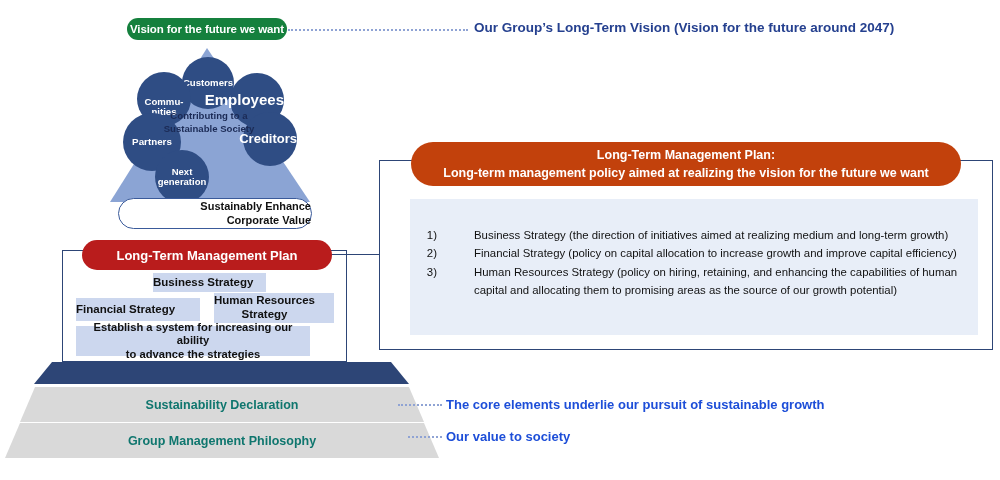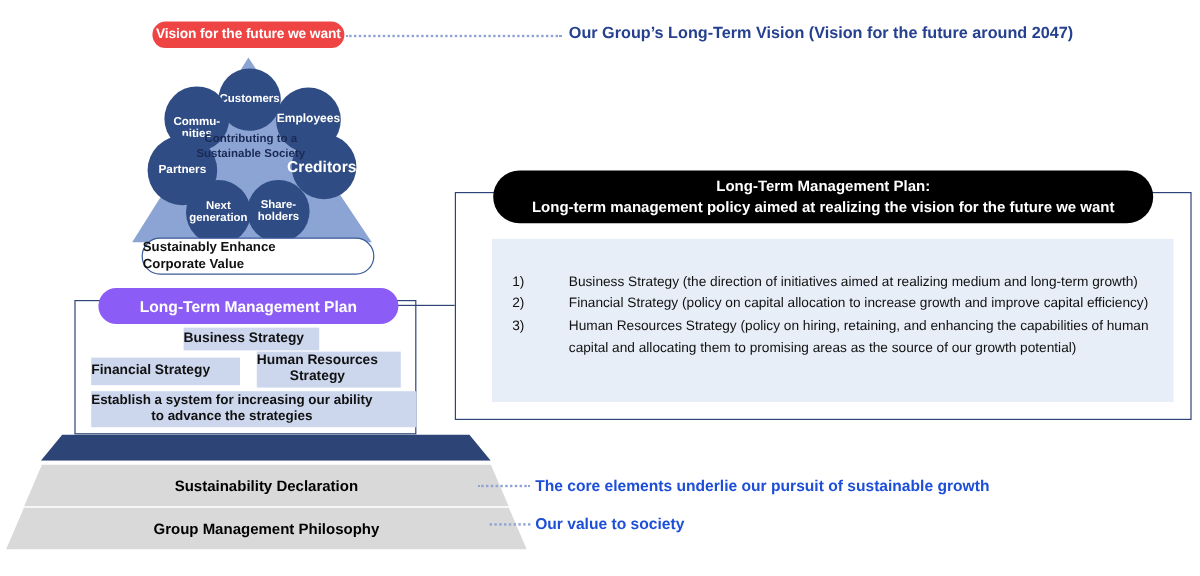--- a/index.html
+++ b/index.html
@@ -9,21 +9,21 @@
     color:#1a1a1a;
   }
   .stage{position:absolute;left:0;top:0;width:1000px;height:480px;}
 
   
   .abs{position:absolute;box-sizing:border-box;}
 
   
   .vision-pill{
     left:127px;top:18px;width:160px;height:22px;
-    background:#ef4444;border-radius:11px;
+    background:#15803d;border-radius:11px;
     display:flex;align-items:center;justify-content:center;
     color:#ffffff;font-size:11.5px;font-weight:bold;letter-spacing:-0.1px;
     white-space:nowrap;
   }
   .vision-title{
     left:474px;top:20px;
     color:#25408f;font-size:13.5px;font-weight:bold;white-space:nowrap;
   }
   .dotline{
     height:0;border-top:2px dotted #8fa3d4;
@@ -43,28 +43,28 @@
   .center-label{
     left:161px;top:110px;width:96px;
     text-align:center;color:#1b2a55;font-size:9.6px;font-weight:bold;
     line-height:1.35;
   }
 
   
   .sec-box{
     left:118px;top:198px;width:194px;height:31px;
     background:#ffffff;border:1.4px solid #3a5a9a;border-radius:16px;
-    display:flex;flex-direction:column;align-items:flex-start;justify-content:center;
+    display:flex;flex-direction:column;align-items:flex-end;justify-content:center;
     color:#111111;font-size:11px;font-weight:bold;line-height:1.25;
   }
 
   
   .ltmp-pill{
     left:82px;top:240px;width:250px;height:30px;
-    background:#8b5cf6;border-radius:15px;
+    background:#b91c1c;border-radius:15px;
     display:flex;align-items:center;justify-content:center;
     color:#ffffff;font-size:13px;font-weight:bold;white-space:nowrap;
   }
 
   
   .strat-frame{
     left:62px;top:250px;width:285px;height:112px;
     border:1.5px solid #2d4576;background:#ffffff;
   }
   .chip{
@@ -74,31 +74,31 @@
   }
 
   
   .band-navy{left:34px;top:362px;width:375px;height:22px;}
 
   
   .band-grey{height:35px;}
   .band-label{
     position:absolute;left:0;top:0;width:100%;height:100%;
     display:flex;align-items:center;justify-content:center;
-    color:#000000;font-weight:bold;font-size:12.5px;white-space:nowrap;
+    color:#0f766e;font-weight:bold;font-size:12.5px;white-space:nowrap;
   }
 
   
   .panel-outer{
     left:379px;top:160px;width:614px;height:190px;
     border:1.3px solid #2d4576;background:#ffffff;
   }
   .panel-head{
     left:411px;top:142px;width:550px;height:44px;
-    background:#000000;border-radius:22px;
+    background:#c2410c;border-radius:22px;
     display:flex;flex-direction:column;align-items:center;justify-content:center;
     color:#ffffff;font-weight:bold;font-size:12.5px;line-height:1.45;
     text-align:center;
   }
   .num-list{
     position:absolute;left:7px;top:27px;width:556px;
     font-size:11.4px;color:#111111;line-height:1.62;
   }
   .nl-row{display:flex;}
   .nl-num{width:20px;flex:none;text-align:right;padding-right:5px;}
@@ -127,39 +127,36 @@
   </svg>
 
   <div class="abs circ" style="left:182px;top:57px;width:52px;height:52px;font-size:9.6px;">
     <span>Customers</span>
   </div>
 
   <div class="abs circ" style="left:137px;top:72px;width:54px;height:54px;font-size:9.6px;">
     <span style="display:block;margin-top:16px;">Commu-<br>nities</span>
   </div>
 
-  <div class="abs circ" style="left:230px;top:73px;width:54px;height:54px;font-size:10px;">
+  <div class="abs circ" style="left:230px;top:73px;width:54px;height:54px;font-size:15px;justify-content:flex-end;">
     <span>Employees</span>
   </div>
 
   <div class="abs circ" style="left:123px;top:113px;width:58px;height:58px;font-size:9.8px;">
     <span>Partners</span>
   </div>
 
   <div class="abs circ" style="left:243px;top:112px;width:54px;height:54px;font-size:13px;justify-content:flex-end;">
     <span>Creditors</span>
   </div>
 
   <div class="abs circ" style="left:155px;top:150px;width:54px;height:54px;font-size:9.5px;">
     <span style="display:block;">Next<br>generation</span>
   </div>
 
-  <div class="abs circ" style="left:206px;top:150px;width:52px;height:52px;font-size:9.5px;">
-    <span style="display:block;">Share-<br>holders</span>
-  </div>
 
   <div class="abs center-label">Contributing  to a Sustainable Society</div>
 
   <div class="abs sec-box">
     <span>Sustainably Enhance</span>
     <span>Corporate Value</span>
   </div>
 
   <div class="abs strat-frame"></div>
 
@@ -174,21 +171,21 @@
   </div>
 
   <div class="abs chip" style="left:76px;top:298px;width:124px;height:23px;font-size:11.5px;">
     <span>Financial Strategy</span>
   </div>
 
   <div class="abs chip" style="left:214px;top:293px;width:120px;height:30px;font-size:11.5px;">
     <span>Human Resources<br>Strategy</span>
   </div>
 
-  <div class="abs chip" style="left:76px;top:326px;width:271px;height:30px;font-size:11.2px;">
+  <div class="abs chip" style="left:76px;top:326px;width:234px;height:30px;font-size:11.2px;">
     <span>Establish a system for increasing our ability<br>to advance the strategies</span>
   </div>
 
   <svg class="abs band-navy" viewBox="0 0 375 22" preserveAspectRatio="none">
     <polygon points="18,0 357,0 375,22 0,22" fill="#2d4576"></polygon>
   </svg>
 
   <div class="abs band-grey" style="left:20px;top:387px;width:404px;height:35px;">
     <svg style="position:absolute;left:0;top:0;width:100%;height:100%;" viewBox="0 0 404 35" preserveAspectRatio="none">
       <polygon points="15,0 389,0 404,35 0,35" fill="#d9d9d9"></polygon>

